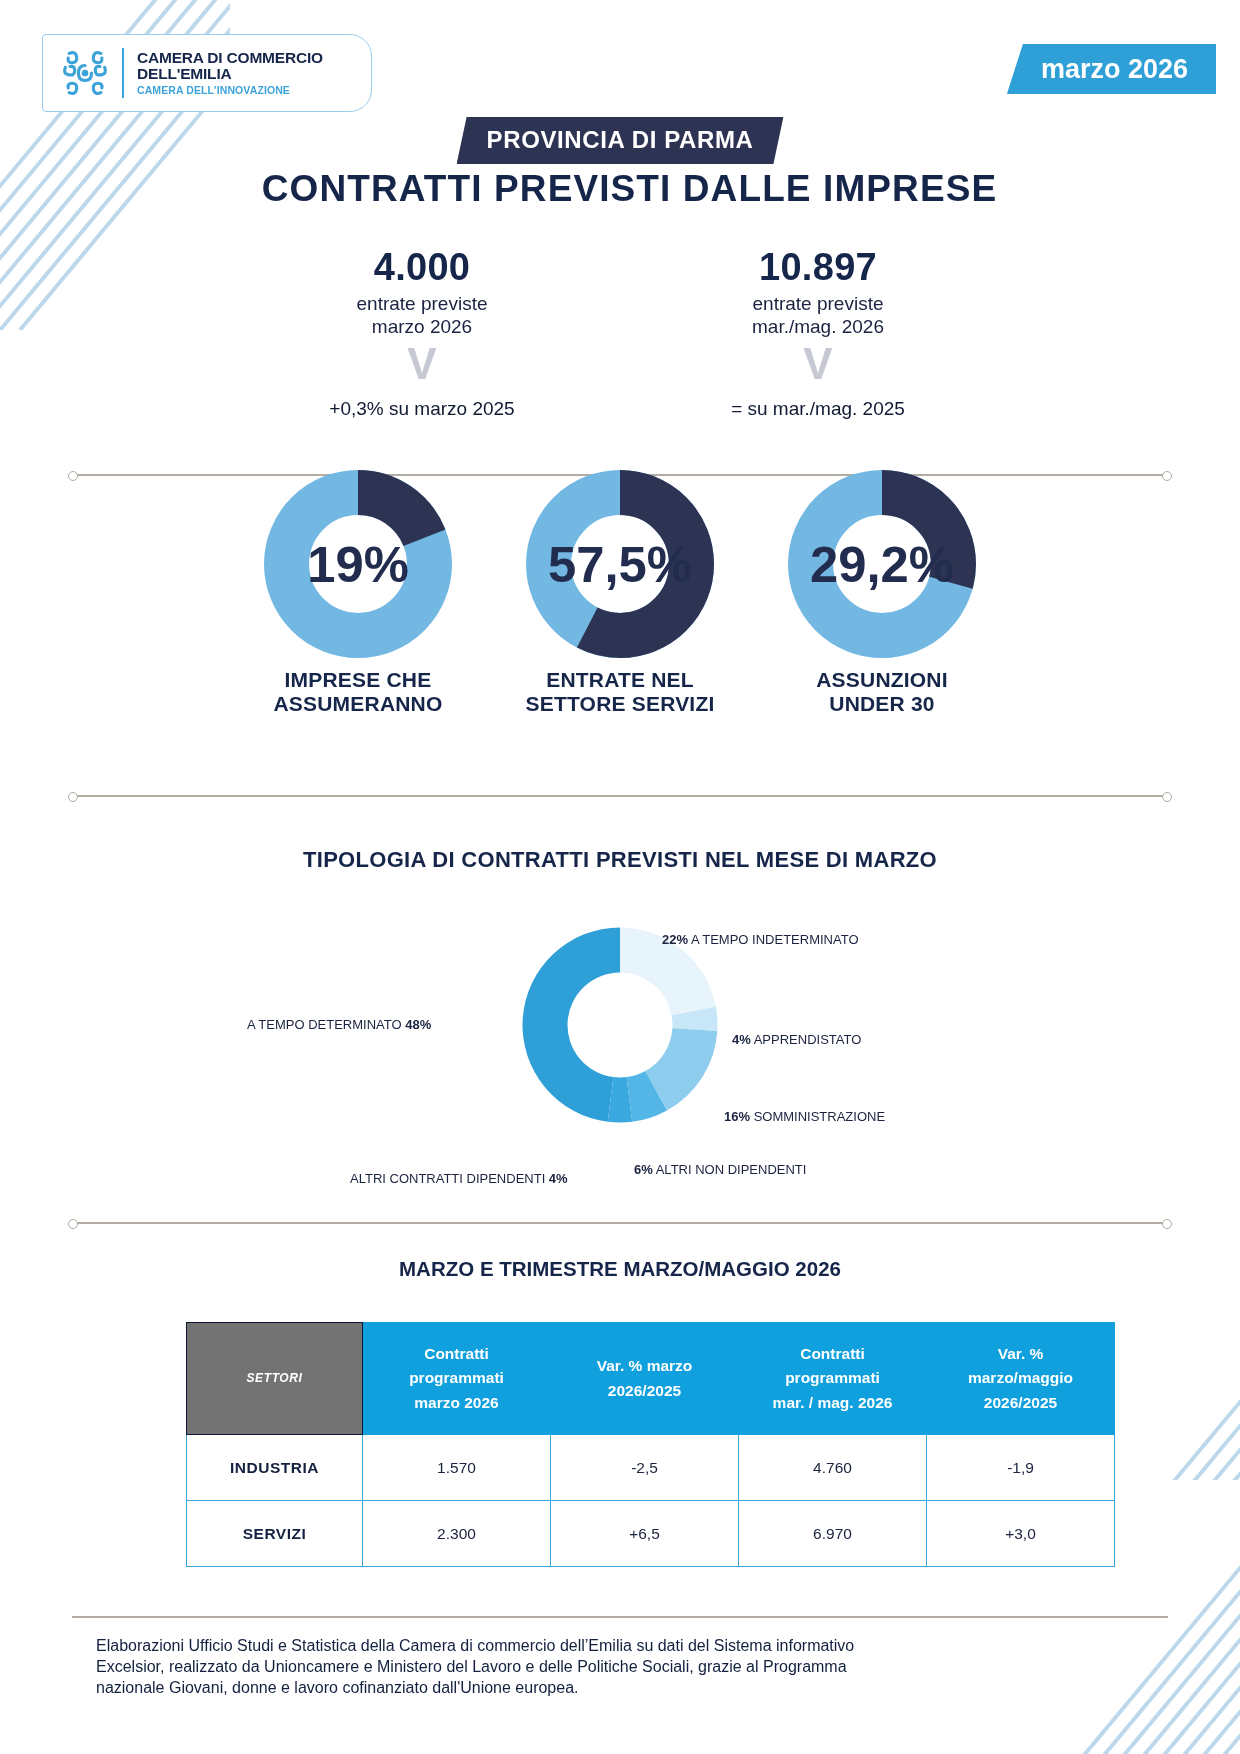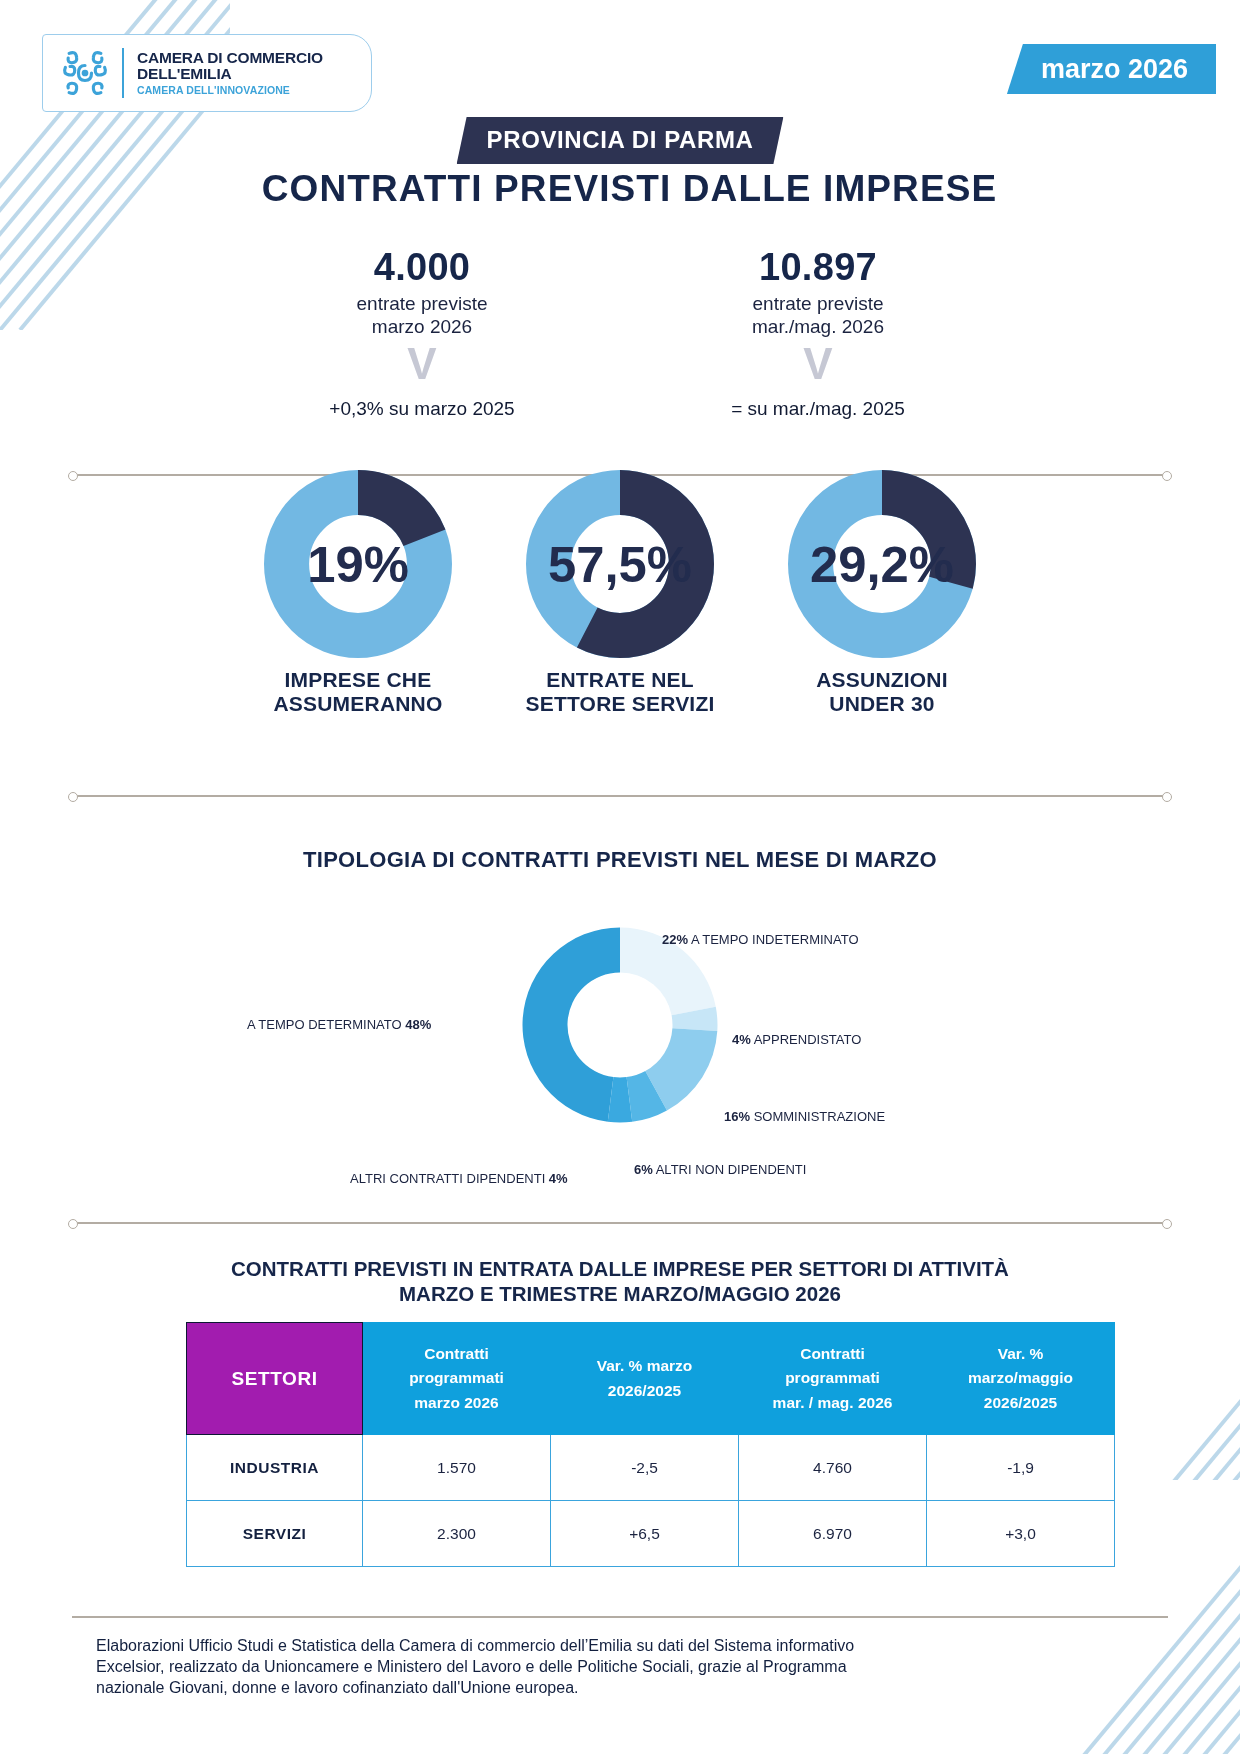--- a/index.html
+++ b/index.html
@@ -210,26 +210,27 @@
     background: #0fa0dd;
     color: #ffffff;
     font-size: 15.5px;
     font-weight: bold;
     line-height: 1.55;
     height: 112px;
     padding: 4px 8px;
     border-color: #0fa0dd;
   }
   table.data thead th.settori {
-    background: #a21caf;
+    background: #737373;
     color: #ffffff;
-    font-size: 19px;
+    font-size: 12px;
     letter-spacing: 0.6px;
     border-color: #0d1733;
     width: 176px;
+    font-style: italic;
   }
   table.data tbody td {
     height: 66px;
     font-size: 15.5px;
     color: #1b2340;
     background: #ffffff;
   }
   table.data tbody td.sector {
     font-weight: bold;
     font-size: 15.5px;
@@ -406,21 +407,20 @@
       <span>ALTRI CONTRATTI DIPENDENTI </span><b>4%</b>
     </div>
     <div class="pie-lab" style="left:247px; top:118px;">
       <span>A TEMPO DETERMINATO </span><b>48%</b>
     </div>
   </div>
 
   <div class="sep" style="top:1222px"></div>
 
   <div class="tbl-title">
-    <div>CONTRATTI PREVISTI IN ENTRATA DALLE IMPRESE PER SETTORI DI ATTIVITÀ</div>
     <div>MARZO E TRIMESTRE MARZO/MAGGIO 2026</div>
   </div>
 
   <table class="data">
     <colgroup>
       <col style="width:176px">
         <col style="width:188px">
         <col style="width:188px">
       <col style="width:188px">
         <col style="width:188px">

